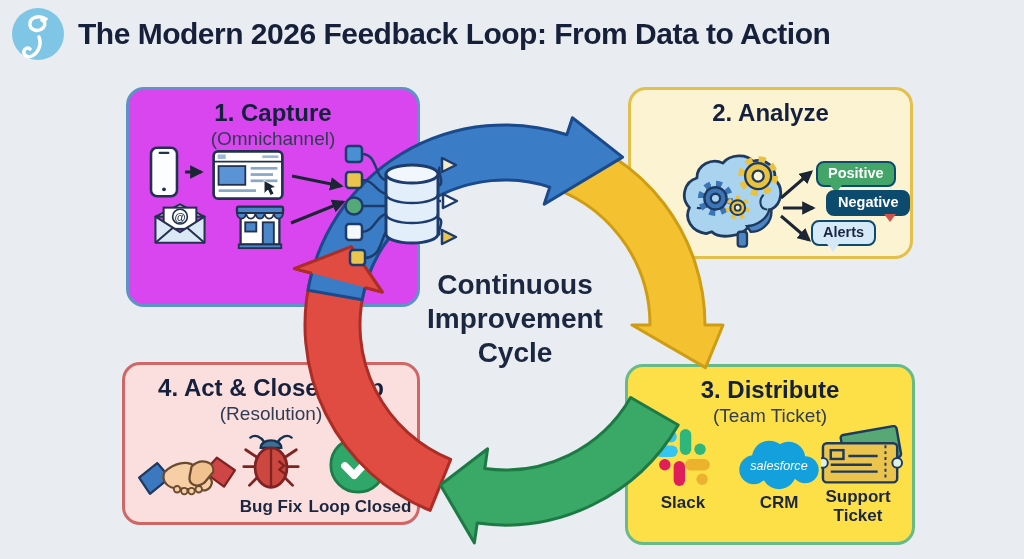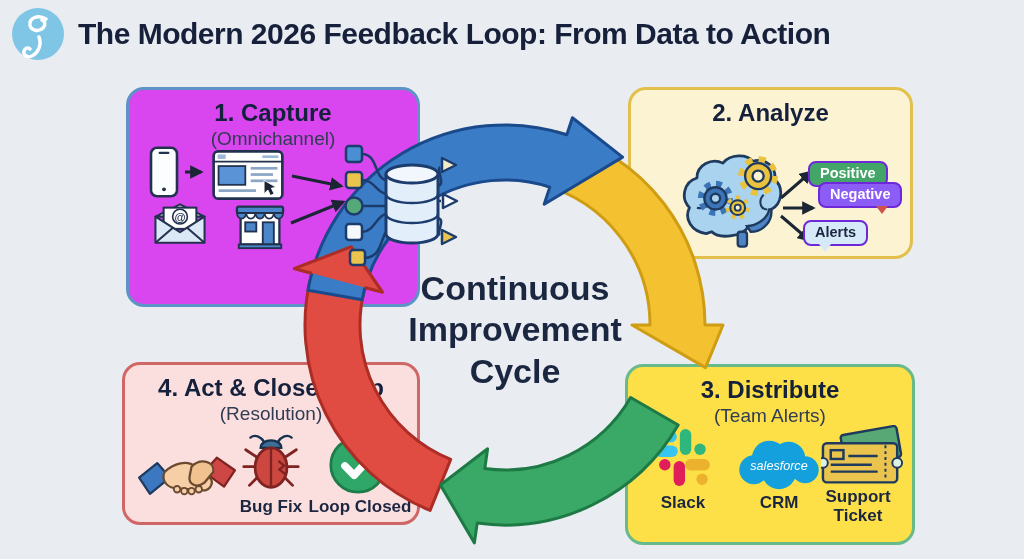--- a/index.html
+++ b/index.html
@@ -22,30 +22,30 @@
   .abs{position:absolute;}
 
   
   #ring{position:absolute;left:0;top:0;width:1024px;height:559px;z-index:4;pointer-events:none;}
 
   
   #db-icon{position:absolute;left:340px;top:136px;z-index:6;}
 
   
   #center-label{position:absolute;left:402px;top:268px;width:226px;z-index:2;text-align:center;
-    font-size:34px;font-weight:800;color:#1b2640;line-height:1.22;}
-
-  
-  .bubble{position:absolute;border:2px solid #6d28d9;border-radius:8px;padding:3px 10px;
-    font-size:14.5px;font-weight:700;line-height:1.1;}
+    font-size:28px;font-weight:800;color:#1b2640;line-height:1.22;}
+
+  
+  .bubble{position:absolute;border:2px solid #0c4a6e;border-radius:8px;padding:3px 10px;
+    font-size:14.5px;font-weight:700;line-height:1.1;margin-left:8px;}
   .bubble:after{content:"";position:absolute;bottom:-8px;width:0;height:0;
     border-left:6px solid transparent;border-right:6px solid transparent;}
   #bub-pos{left:177px;top:71px;background:#43a568;color:#fff;}
   #bub-pos:after{left:12px;border-top:8px solid #43a568;}
-  #bub-neg{left:187px;top:92px;background:#8b5cf6;color:#fff;}
+  #bub-neg{left:187px;top:100px;background:#0c4a6e;color:#fff;}
   #bub-neg:after{right:12px;border-top:8px solid #cf5349;}
   #bub-thm{left:172px;top:130px;background:#d6e9f8;color:#1b2640;}
   #bub-thm:after{left:14px;border-top:8px solid #d6e9f8;}
 
   .icon-label{position:absolute;text-align:center;font-size:17px;font-weight:700;color:#1b2640;line-height:1.12;}
 </style>
 </head>
 <body>
 
 <div id="stage">
@@ -144,21 +144,21 @@
       <line x1="4" y1="60" x2="32" y2="84" stroke="#1b2533" stroke-width="3" marker-end="url(#ah2)"></line>
     </svg>
 
     <div class="bubble" id="bub-pos">Positive</div>
     <div class="bubble" id="bub-neg">Negative</div>
     <div class="bubble" id="bub-thm">Alerts</div>
   </div>
 
   <div class="box" id="box-distribute">
     <div class="box-title">3. Distribute</div>
-    <div class="box-sub">(Team Alerts)</div>
+    <div class="box-sub">(Team Ticket)</div>
 
     <svg class="abs" style="left:27px;top:62px;" width="58" height="58" viewBox="0 0 56 56">
       <rect x="10" y="2" width="11" height="11" rx="5.5" fill="#36C5F0"></rect>
       <rect x="24" y="0" width="11" height="25" rx="5.5" fill="#2EB67D"></rect>
       <rect x="38" y="14" width="11" height="11" rx="5.5" fill="#2EB67D"></rect>
       <rect x="0" y="16" width="22" height="11" rx="5.5" fill="#36C5F0"></rect>
       <rect x="29" y="29" width="24" height="11" rx="5.5" fill="#ECB22E"></rect>
       <rect x="40" y="43" width="11" height="11" rx="5.5" fill="#ECB22E"></rect>
       <rect x="4" y="29" width="11" height="11" rx="5.5" fill="#E01E5A"></rect>
       <rect x="18" y="31" width="11" height="24" rx="5.5" fill="#E01E5A"></rect>

